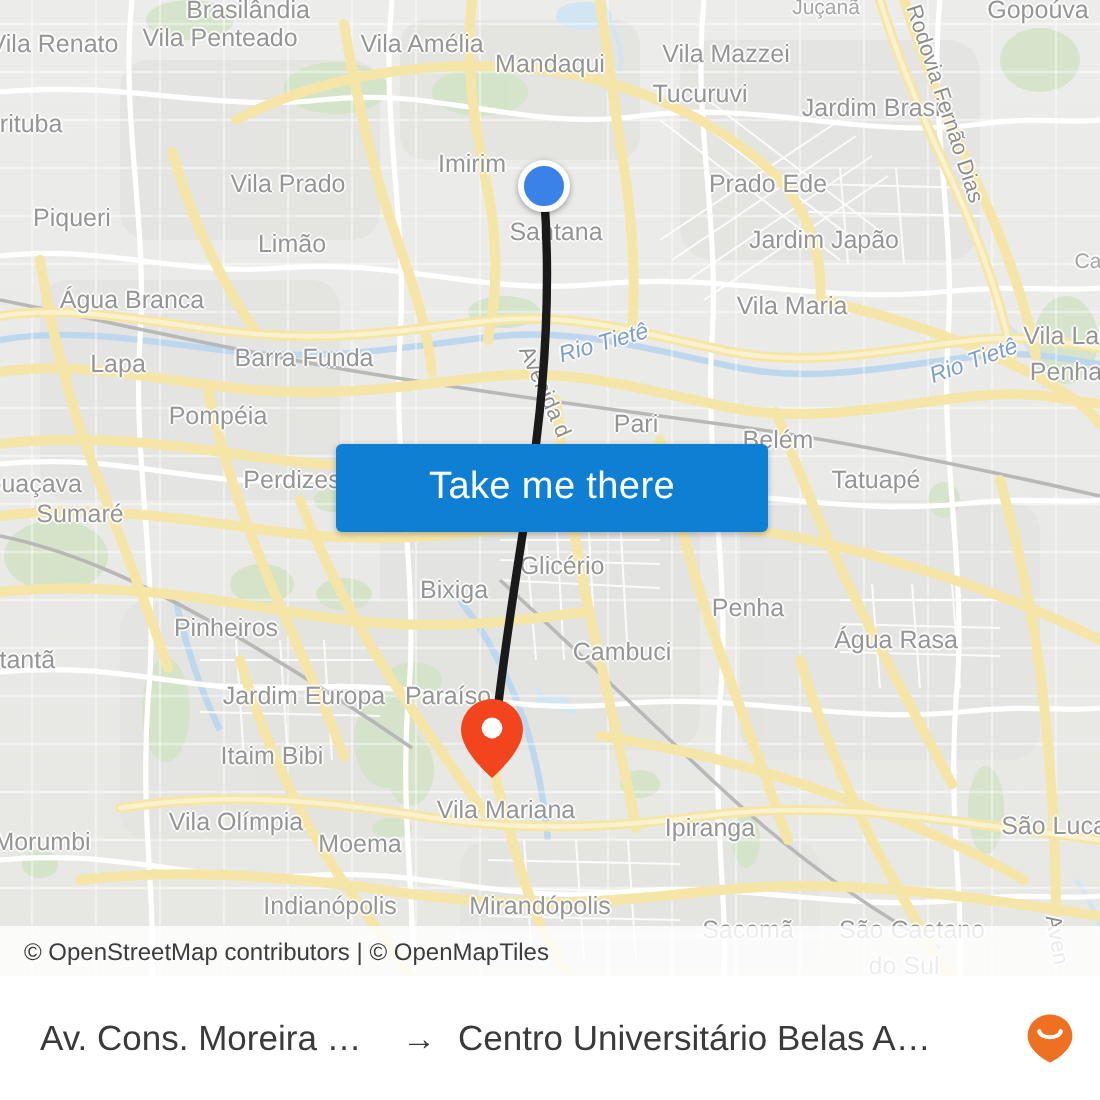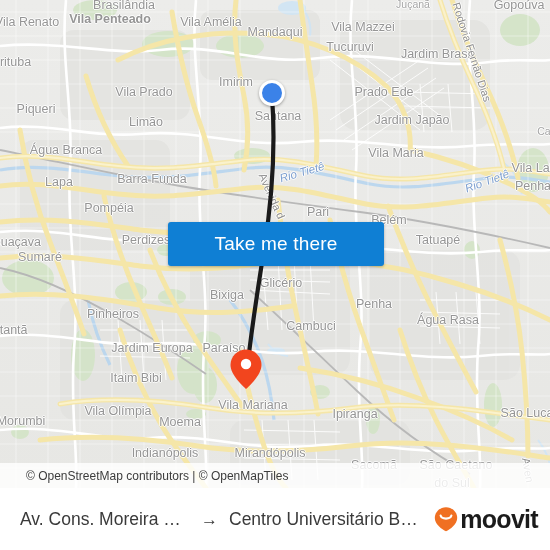--- a/index.html
+++ b/index.html
@@ -120,21 +120,21 @@
   #attribution-bar {
     position: absolute;
     left: 0;
     top: 463px;
     width: 550px;
     height: 25px;
     background: rgba(255,255,255,.82);
     display: flex;
     align-items: center;
     box-sizing: border-box;
-    padding-left: 26px;
+    padding-left: 12px;
   }
   #attribution-text {
     font-size: 12px;
     color: #3c3c3c;
     white-space: nowrap;
   }
 
   
   #footer {
     position: absolute;
@@ -337,21 +337,21 @@
 
       <g stroke="#fbf3cf" stroke-width="2.2" fill="none" stroke-linecap="round" opacity="0.9">
         <path d="M0,158 C40,152 78,162 118,166 C168,172 208,164 248,160 C288,156 326,168 366,176 C408,184 448,174 488,170 C514,167 534,172 550,174"></path>
         <path d="M440,0 C448,26 460,56 474,86 C488,116 500,148 506,178"></path>
         <path d="M60,404 C110,396 160,400 210,408 C260,416 306,414 352,408 C398,402 444,406 488,412 C512,415 534,418 550,420"></path>
       </g>
     </svg>
 
     <div id="map-labels">
         <div class="lbl big" style="left: 124px; top: 5px;">Brasilândia</div>
-        <div class="lbl big" style="left: 110px; top: 19px; font-weight: bold;">Vila Penteado</div>
+        <div class="lbl big" style="left: 110px; top: 19px;">Vila Penteado</div>
         <div class="lbl big" style="left: 211px; top: 22px;">Vila Amélia</div>
         <div class="lbl big" style="left: 363px; top: 27px; text-align: center;">Vila Mazzei</div>
         <div class="lbl small" style="left: 413px; top: 4px;">Juçanã</div>
         <div class="lbl big" style="left: 519px; top: 5px;">Gopoúva</div>
         <div class="lbl big" style="left: 27px; top: 22px;">Vila Renato</div>
         <div class="lbl big" style="left: 275px; top: 32px;">Mandaqui</div>
         <div class="lbl big" style="left: 350px; top: 47px;">Tucuruvi</div>
         <div class="lbl big" style="left: 437px; top: 54px;">Jardim Brasil</div>
         <div class="lbl road" style="left: 472px; top: 52px; transform: translate(-50%, -50%) rotate(72deg);">Rodovia Fernão Dias</div>
         <div class="lbl big" style="left: 10px; top: 62px;">Pirituba</div>
@@ -426,16 +426,15 @@
       <span id="footer-origin" class="footer-place">Av. Cons. Moreira d…</span>
       <span id="footer-arrow-icon">→</span>
       <span id="footer-dest" class="footer-place">Centro Universitário Belas A…</span>
     </div>
 
     <div id="brand-logo">
       <svg width="26" height="26" viewBox="0 0 26 26">
         <path d="M13 1.2 C6.8 1.2 1.8 6.0 1.8 12.0 C1.8 18.2 9.0 23.6 13 25.2 C17 23.6 24.2 18.2 24.2 12.0 C24.2 6.0 19.2 1.2 13 1.2 Z" fill="#f07022"></path>
         <path d="M7.6 9.6 C8.6 13.6 17.4 13.6 18.4 9.6" fill="none" stroke="#ffffff" stroke-width="2.1" stroke-linecap="round"></path>
       </svg>
-      <span id="brand-wordmark">moovit</span>
     </div>
   </div>
 </div>
 
 </body></html>

